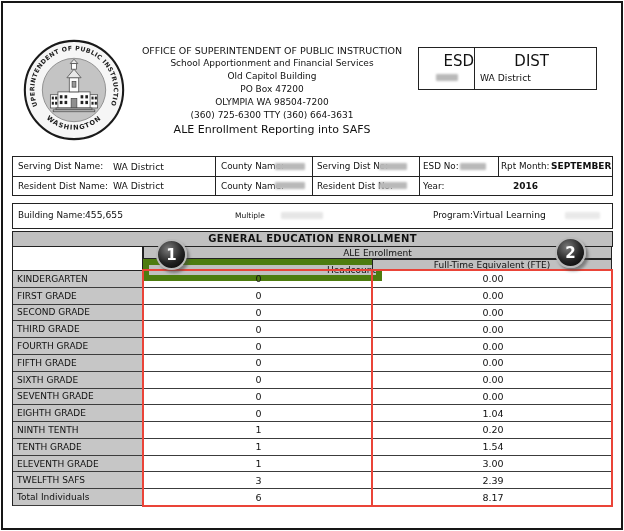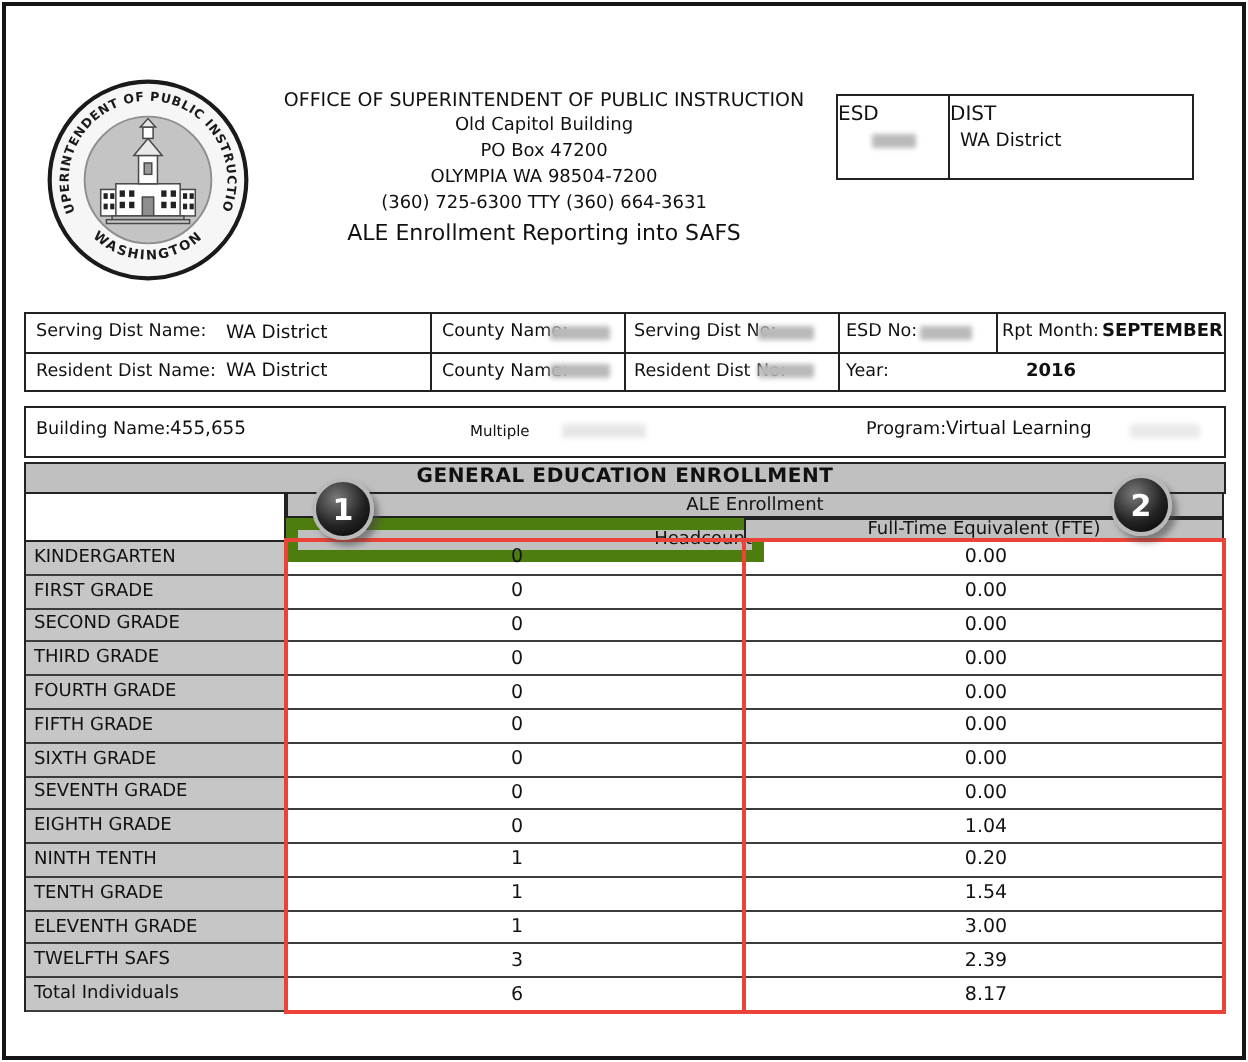--- a/index.html
+++ b/index.html
@@ -11,21 +11,21 @@
   #seal{position:absolute;left:22px;top:37px;width:104px;height:106px;}
   #lh{position:absolute;left:126px;top:44px;width:292px;text-align:center;line-height:13px;}
   #lh .l0{font-size:9.5px;}
   #lh .ln{font-size:9px;}
   #lh .title{font-size:11px;font-weight:normal;margin-top:1px;}
 
   
   #codebox{position:absolute;left:418px;top:47px;width:177px;height:41px;border:1px solid #222;display:flex;}
   #codebox .cell{height:100%;box-sizing:border-box;}
   #codebox .cell+.cell{border-left:1px solid #222;}
-  #codebox .lbl{font-size:10px;text-align:left;padding-top:4px;}
+  #codebox .lbl{font-size:15px;text-align:right;padding-top:4px;}
   .redact{position:absolute;background:#b9b9b9;filter:blur(1.3px);border-radius:1px;}
   .redact.center{position:static;display:block;margin:4px auto 0 auto;}
   #codebox .val{font-size:9.2px;padding:2px 0 0 5px;}
 
   
   #infobox{position:absolute;left:12px;top:156px;width:599px;height:38px;border:1px solid #222;}
   #infobox .row{position:absolute;left:0;width:100%;}
   #infobox .r1{top:0;height:19px;line-height:19px;border-bottom:1px solid #222;}
   #infobox .r2{top:20px;height:18px;line-height:18px;}
   #infobox span{position:absolute;font-size:8.8px;white-space:nowrap;}
@@ -115,20 +115,21 @@
     <text font-size="6.6" font-weight="bold" fill="#1a1a1a" letter-spacing="0.4">
       <textPath href="#arcTop" startOffset="50%" text-anchor="middle">SUPERINTENDENT OF PUBLIC INSTRUCTION</textPath>
     </text>
     <text font-size="7" font-weight="bold" fill="#1a1a1a" letter-spacing="1">
       <textPath href="#arcBot" startOffset="50%" text-anchor="middle">WASHINGTON</textPath>
     </text>
   </svg>
 
   <div id="lh">
     <div class="l0">OFFICE OF SUPERINTENDENT OF PUBLIC INSTRUCTION</div>
+    <div class="ln">School Apportionment and Financial Services</div>
     <div class="ln">Old Capitol Building</div>
     <div class="ln">PO Box 47200</div>
     <div class="ln">OLYMPIA WA 98504-7200</div>
     <div class="ln">(360) 725-6300 TTY (360) 664-3631</div>
     <div class="title">ALE Enrollment Reporting into SAFS</div>
   </div>
 
   <div id="codebox">
     <div class="cell" style="width:55px;">
       <div class="lbl">ESD</div>

